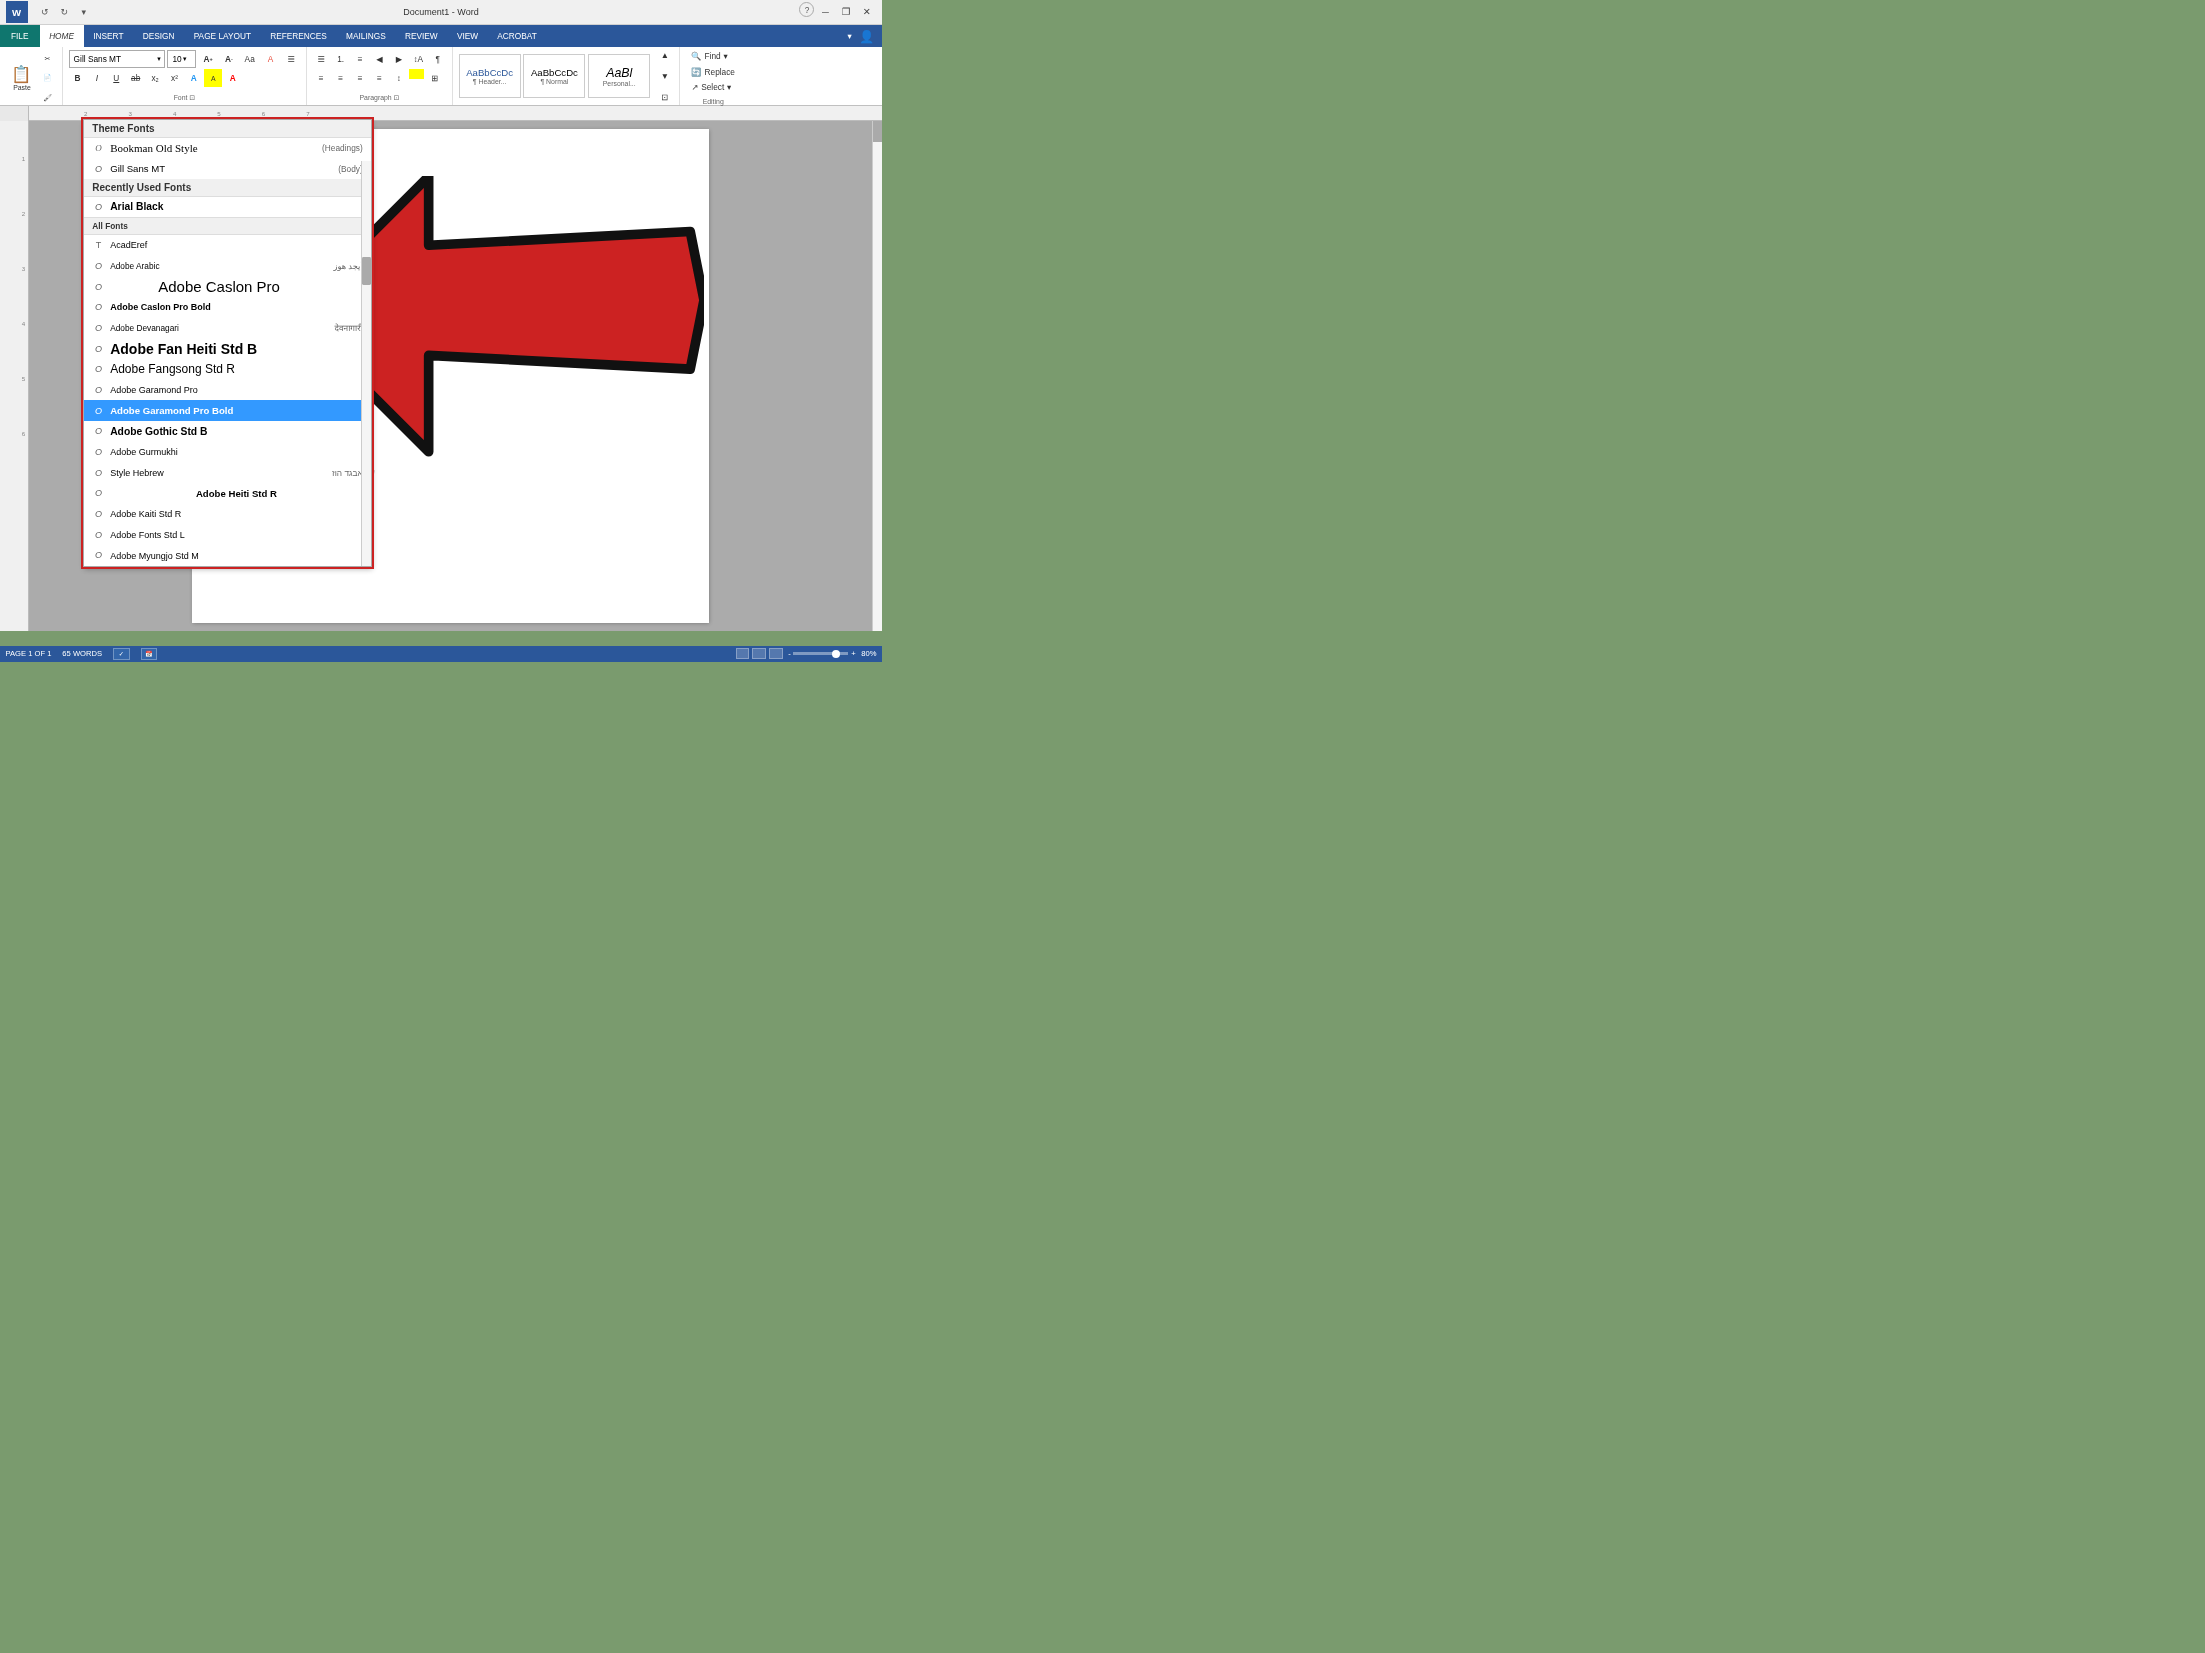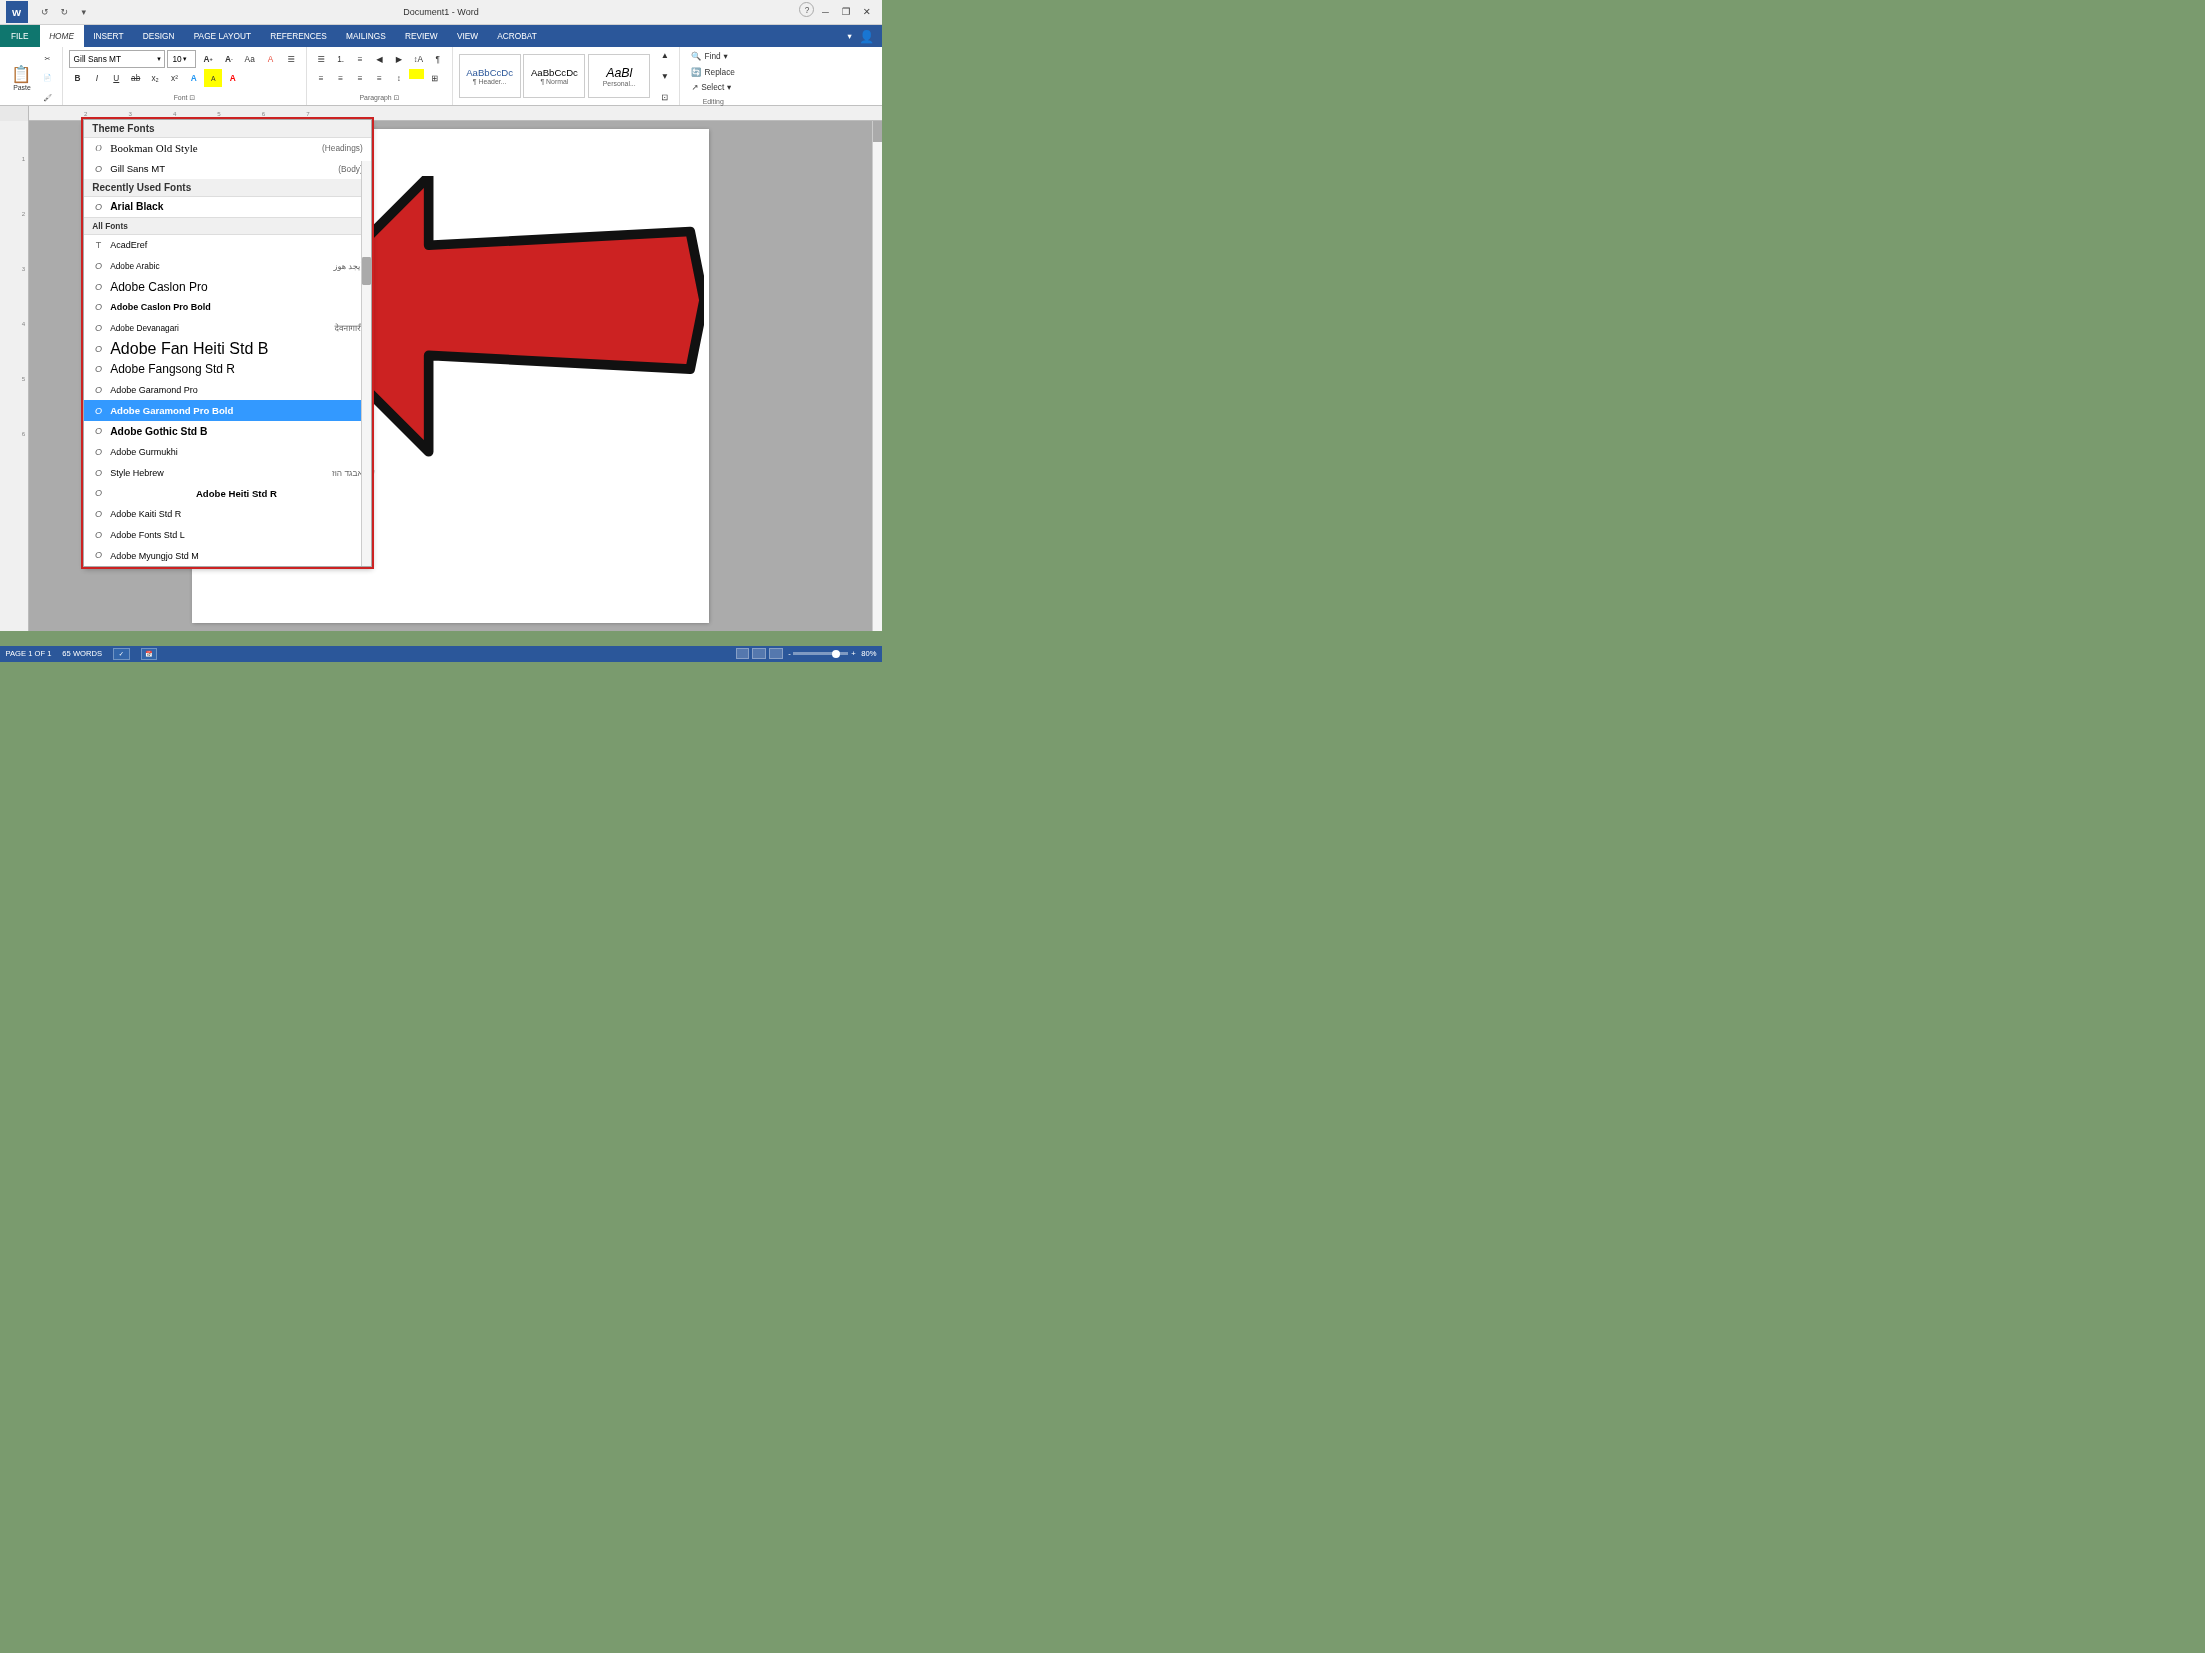--- a/index.html
+++ b/index.html
@@ -402,24 +402,24 @@
       background: white;
       height: 59px;
       display: flex;
       align-items: stretch;
       border-bottom: 1.4px solid #c0c0c0;
     }
 
     
     .arial-black-font { font-family: 'Arial Black', Arial, sans-serif; font-weight: 900; font-size: 10.3px; }
     .adobe-arabic-font { font-size: 8.3px; }
-    .adobe-caslon-font { font-size: 12px; }
+    .adobe-caslon-font { font-size: 15px; margin-left: 48px; }
     .adobe-caslon-bold-font { font-weight: bold; font-size: 9px; }
     .adobe-devanagari-font { font-size: 8.3px; }
-    .adobe-fan-heiti-font { font-weight: normal; font-size: 16px; }
+    .adobe-fan-heiti-font { font-weight: bold; font-size: 14px; }
     .adobe-fangsong-font { font-size: 12px; }
     .adobe-garamond-font { font-size: 9px; }
     .adobe-garamond-bold-font { font-weight: bold; font-size: 9.6px; }
     .adobe-gothic-font { font-weight: bold; font-size: 10.3px; }
     .adobe-gurmukhi-font { font-size: 9px; }
     .adobe-hebrew-font { font-size: 9px; }
     .adobe-heiti-font { font-weight: bold; font-size: 9.6px; text-align: center; }
     .adobe-kaiti-font { font-size: 9px; }
     .adobe-ming-font { font-size: 9px; }
     .adobe-myungjo-font { font-size: 9px; }

